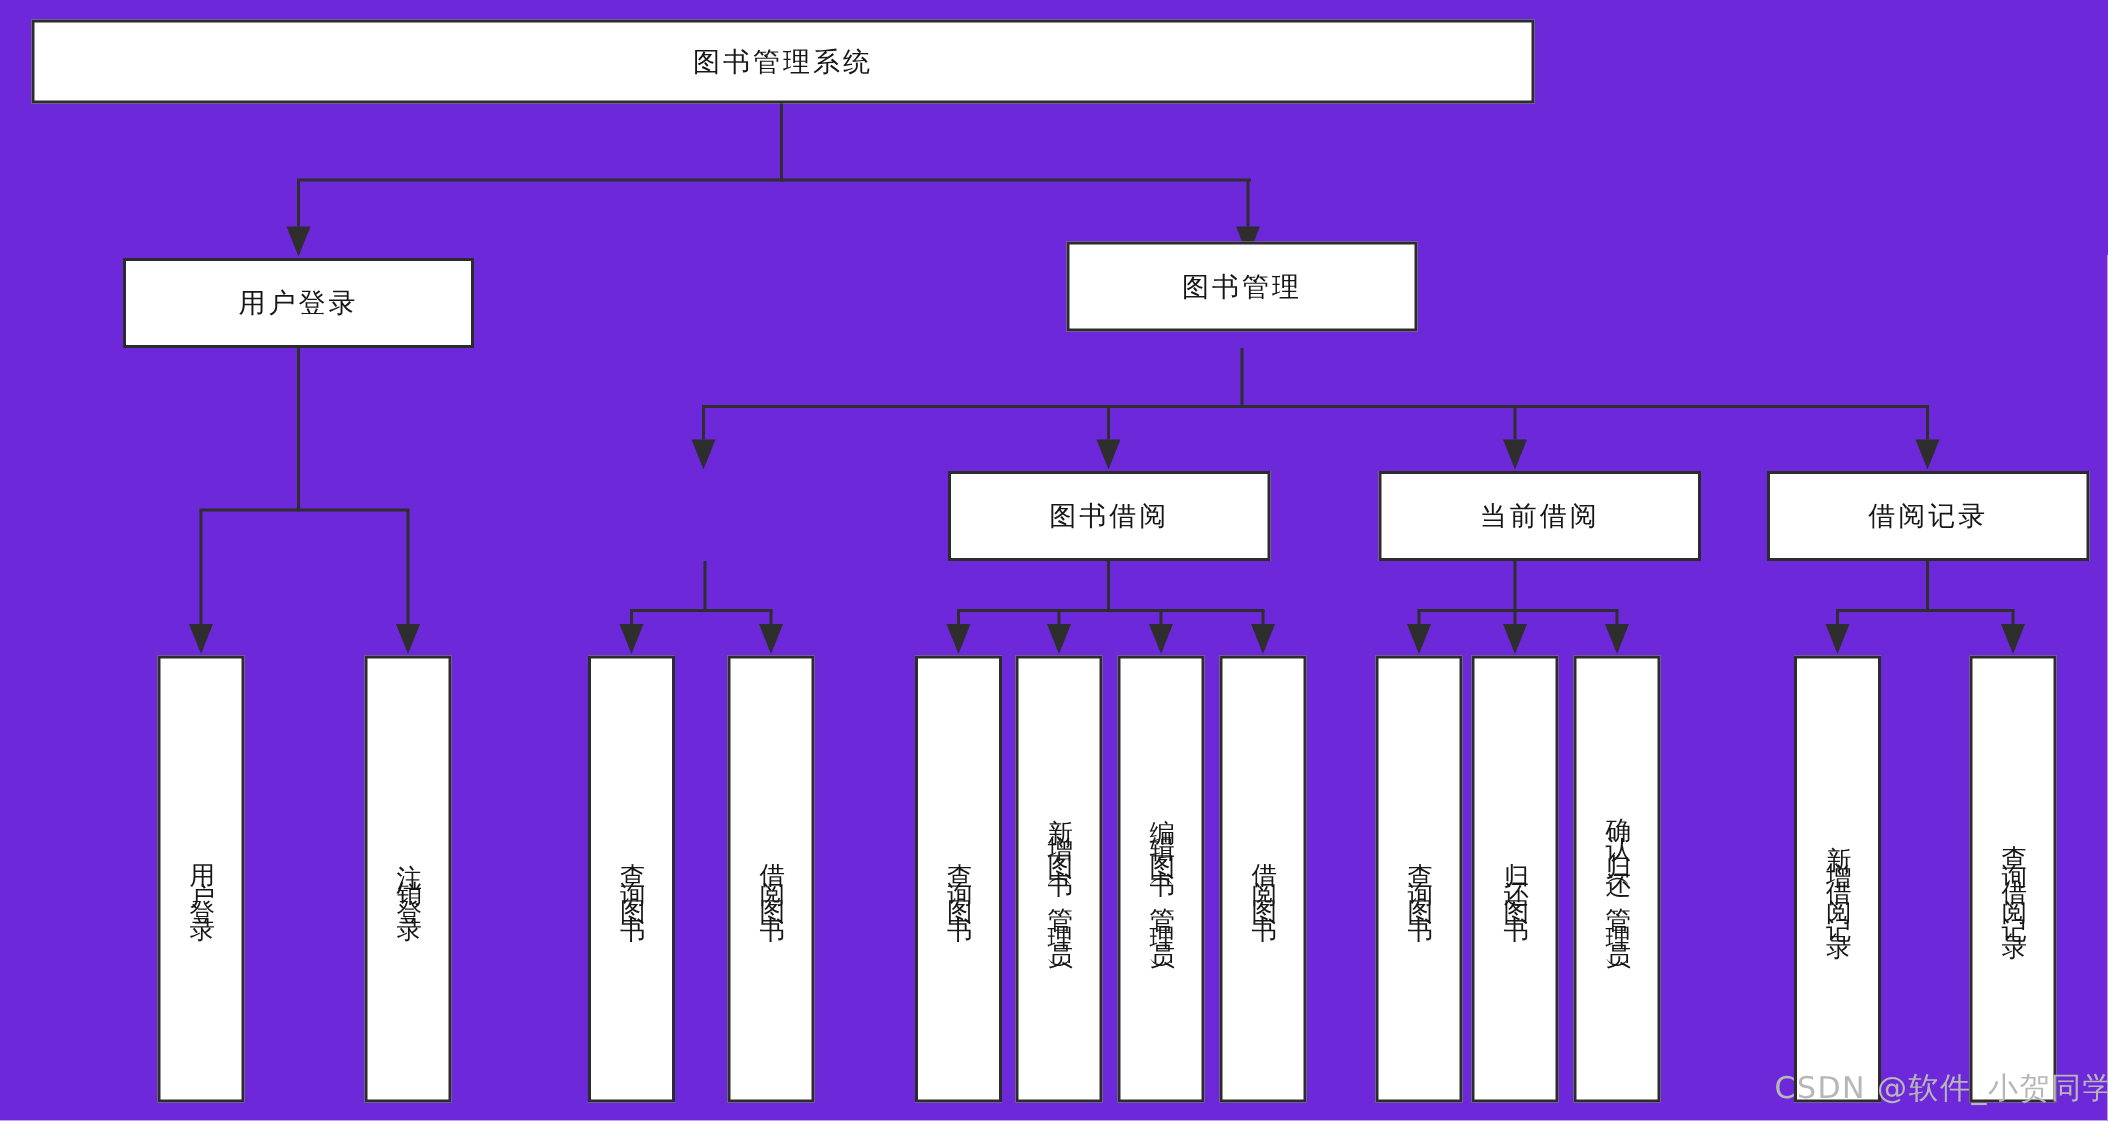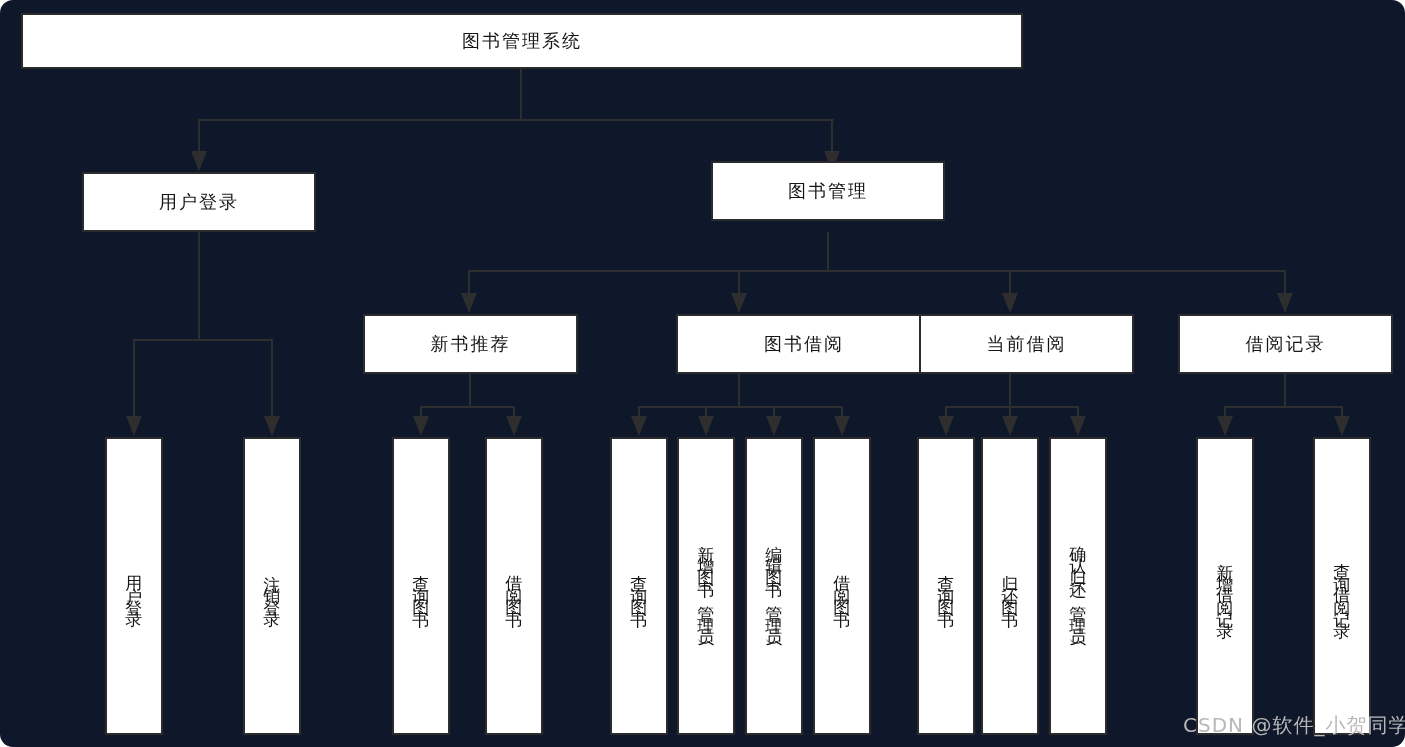--- a/index.html
+++ b/index.html
@@ -1,21 +1,20 @@
 <!DOCTYPE html>
 <html><head>
 <meta charset="utf-8">
 <style>
   * { margin:0; padding:0; box-sizing:border-box; }
   html,body { background:#ffffff; }
   .stage {
-    position:relative; width:1405px; height:747px; background:#0f172a;
+    position:relative; width:1405px; height:747px; background:#6d28d9;
     font-family:"DejaVu Sans","Liberation Sans",sans-serif; color:#161616;
     overflow:hidden;
-    border-radius:13px;
   }
   .node {
     position:absolute; background:#ffffff; border:2px solid #2c2c2c;
     display:flex; align-items:center; justify-content:center;
     font-size:18px; letter-spacing:2px; white-space:nowrap;
   }
   .leaf { white-space:normal; }
   .leaf .vtext {
     writing-mode:vertical-rl; text-orientation:mixed;
     font-size:17px; letter-spacing:12px; line-height:1.1;
@@ -61,24 +60,21 @@
   <div class="arm" style="left:133px; top:340px; height:76px;"></div>
   <div class="arm" style="left:271px; top:340px; height:76px;"></div>
 
   <div class="vline" style="left:827px; top:232px; height:40px;"></div>
   <div class="hline" style="left:468px; top:270px; width:818px;"></div>
   <div class="arm" style="left:468px; top:271px; height:22px;"></div>
   <div class="arm" style="left:738px; top:271px; height:22px;"></div>
   <div class="arm" style="left:1009px; top:271px; height:22px;"></div>
   <div class="arm" style="left:1284px; top:271px; height:22px;"></div>
 
-  <div class="node" style="left:363px; top:314px; width:215px; height:60px;">
-    <span>新书推荐</span>
-  </div>
-  <div class="node" style="left:632px; top:314px; width:256px; height:60px;margin-left:44px;">
+  <div class="node" style="left:632px; top:314px; width:215px; height:60px;">
     <span>图书借阅</span>
   </div>
   <div class="node" style="left:903px; top:314px; width:215px; height:60px;margin-left:16px;">
     <span>当前借阅</span>
   </div>
   <div class="node" style="left:1178px; top:314px; width:215px; height:60px;">
     <span>借阅记录</span>
   </div>
 
   <div class="vline" style="left:469px; top:374px; height:34px;"></div>

